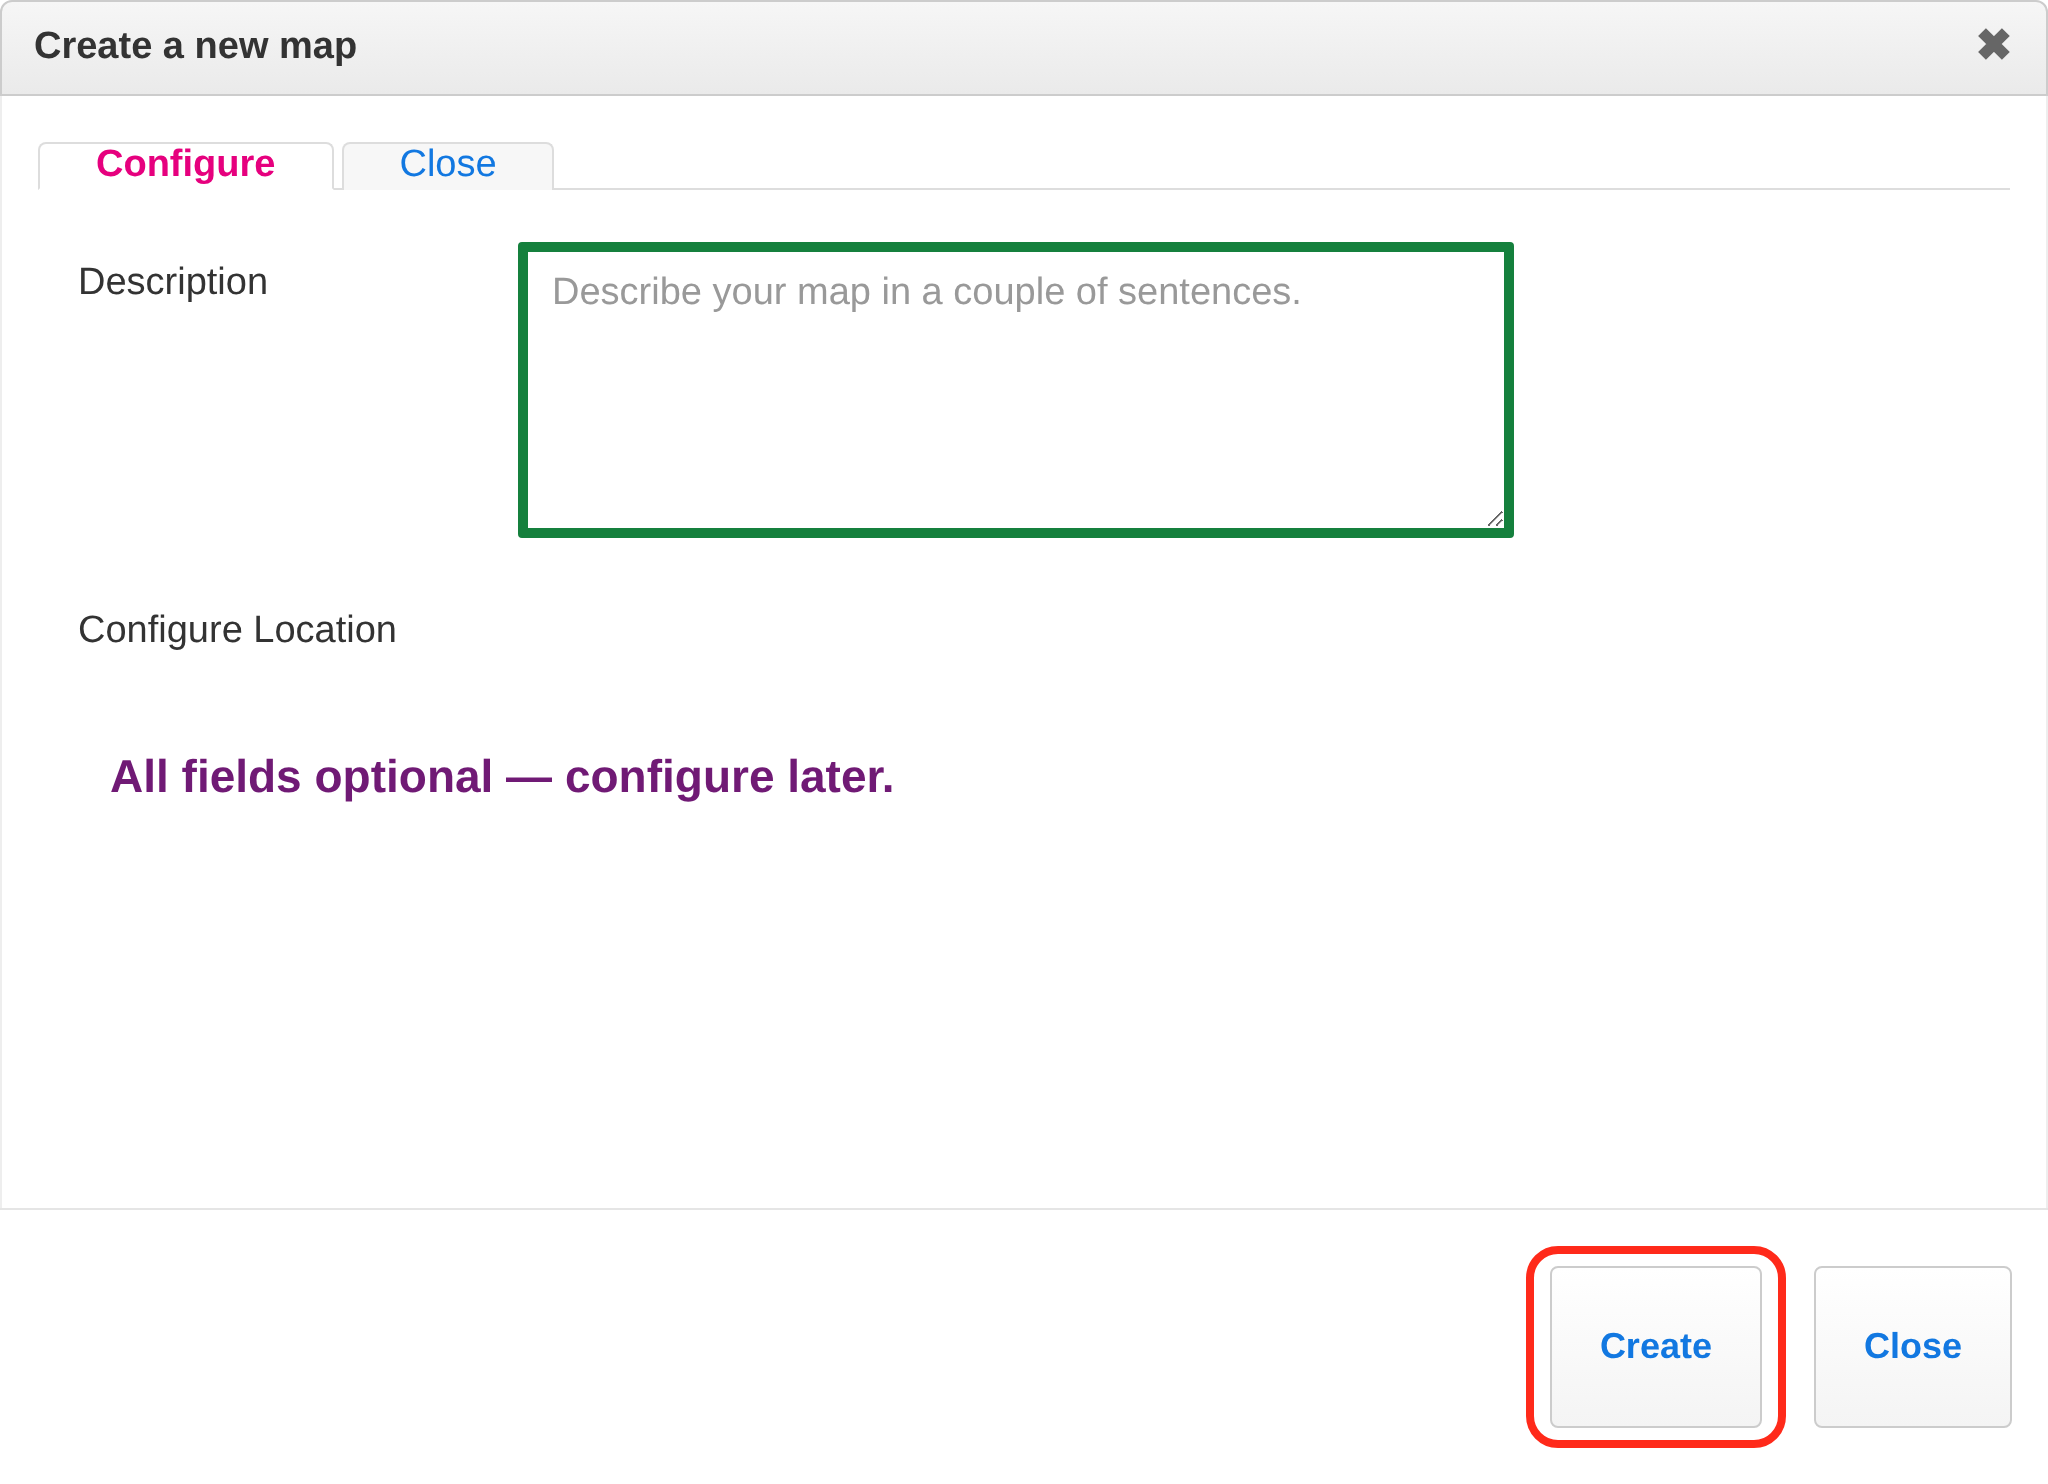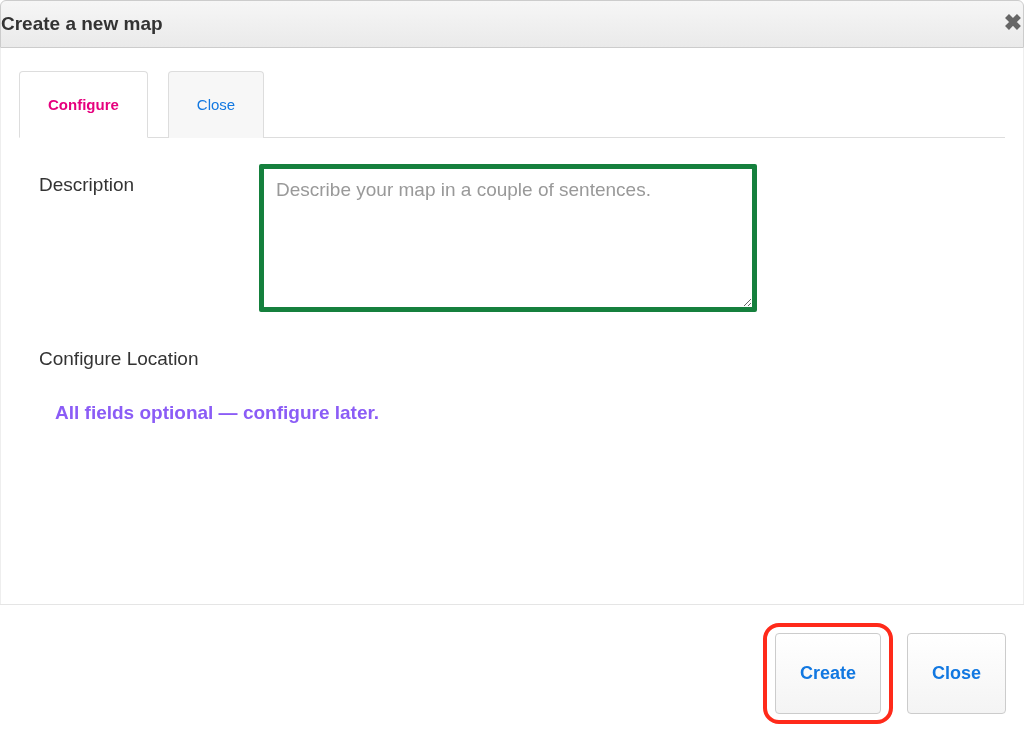--- a/index.html
+++ b/index.html
@@ -18,21 +18,21 @@
     .dialog {
       width: 1024px;
       height: 742px;
       display: flex;
       flex-direction: column;
     }
     .dialog-header {
       background: linear-gradient(to bottom, #f6f6f6 0%, #eaeaea 100%);
       border: 1px solid #ccc;
       border-radius: 6px 6px 0 0;
-      padding: 12px 0;
+      padding: 12px 16px;
       display: flex;
       align-items: center;
       justify-content: space-between;
       margin: 0;
     }
     .dialog-title {
       font-size: 19px;
       font-weight: bold;
       color: #333;
     }
@@ -52,27 +52,27 @@
       border-left: 1px solid #eee;
       border-right: 1px solid #eee;
       background: #fff;
     }
     .tabs {
       display: flex;
       border-bottom: 1px solid #ddd;
       margin-bottom: 26px;
     }
     .tab {
-      padding: 24px 28px;
-      font-size: 15px;
+      padding: 0 28px;
+      font-size: 19px;
       color: #1278e1;
       background: #f7f7f7;
       border: 1px solid #ddd;
       border-bottom: none;
-      margin-right: 20px;
+      margin-right: 4px;
       cursor: pointer;
       border-radius: 4px 4px 0 0;
       position: relative;
       top: 1px;
       font-weight: 500;
     }
     .tab.active {
       background: #fff;
       border-bottom: 1px solid #fff;
       color: #e6007e;
@@ -112,25 +112,25 @@
       border-radius: 2px;
       color: #555;
       background: #fff;
       resize: both;
       font-family: inherit;
     }
     .form-textarea::placeholder {
       color: #999;
     }
     .hint-text {
-      font-size: 19px;
-      font-weight: bold;
-      color: #8b5cf6;
+      font-size: 23px;
+      font-weight: bold;
+      color: #701a75;
       padding-left: 36px;
-      margin-top: 32px;
+      margin-top: 48px;
     }
     .dialog-footer {
       border-top: 1px solid #e5e5e5;
       padding: 18px 18px 18px 0;
       display: flex;
       justify-content: flex-end;
       align-items: center;
       gap: 14px;
     }
     .btn {

